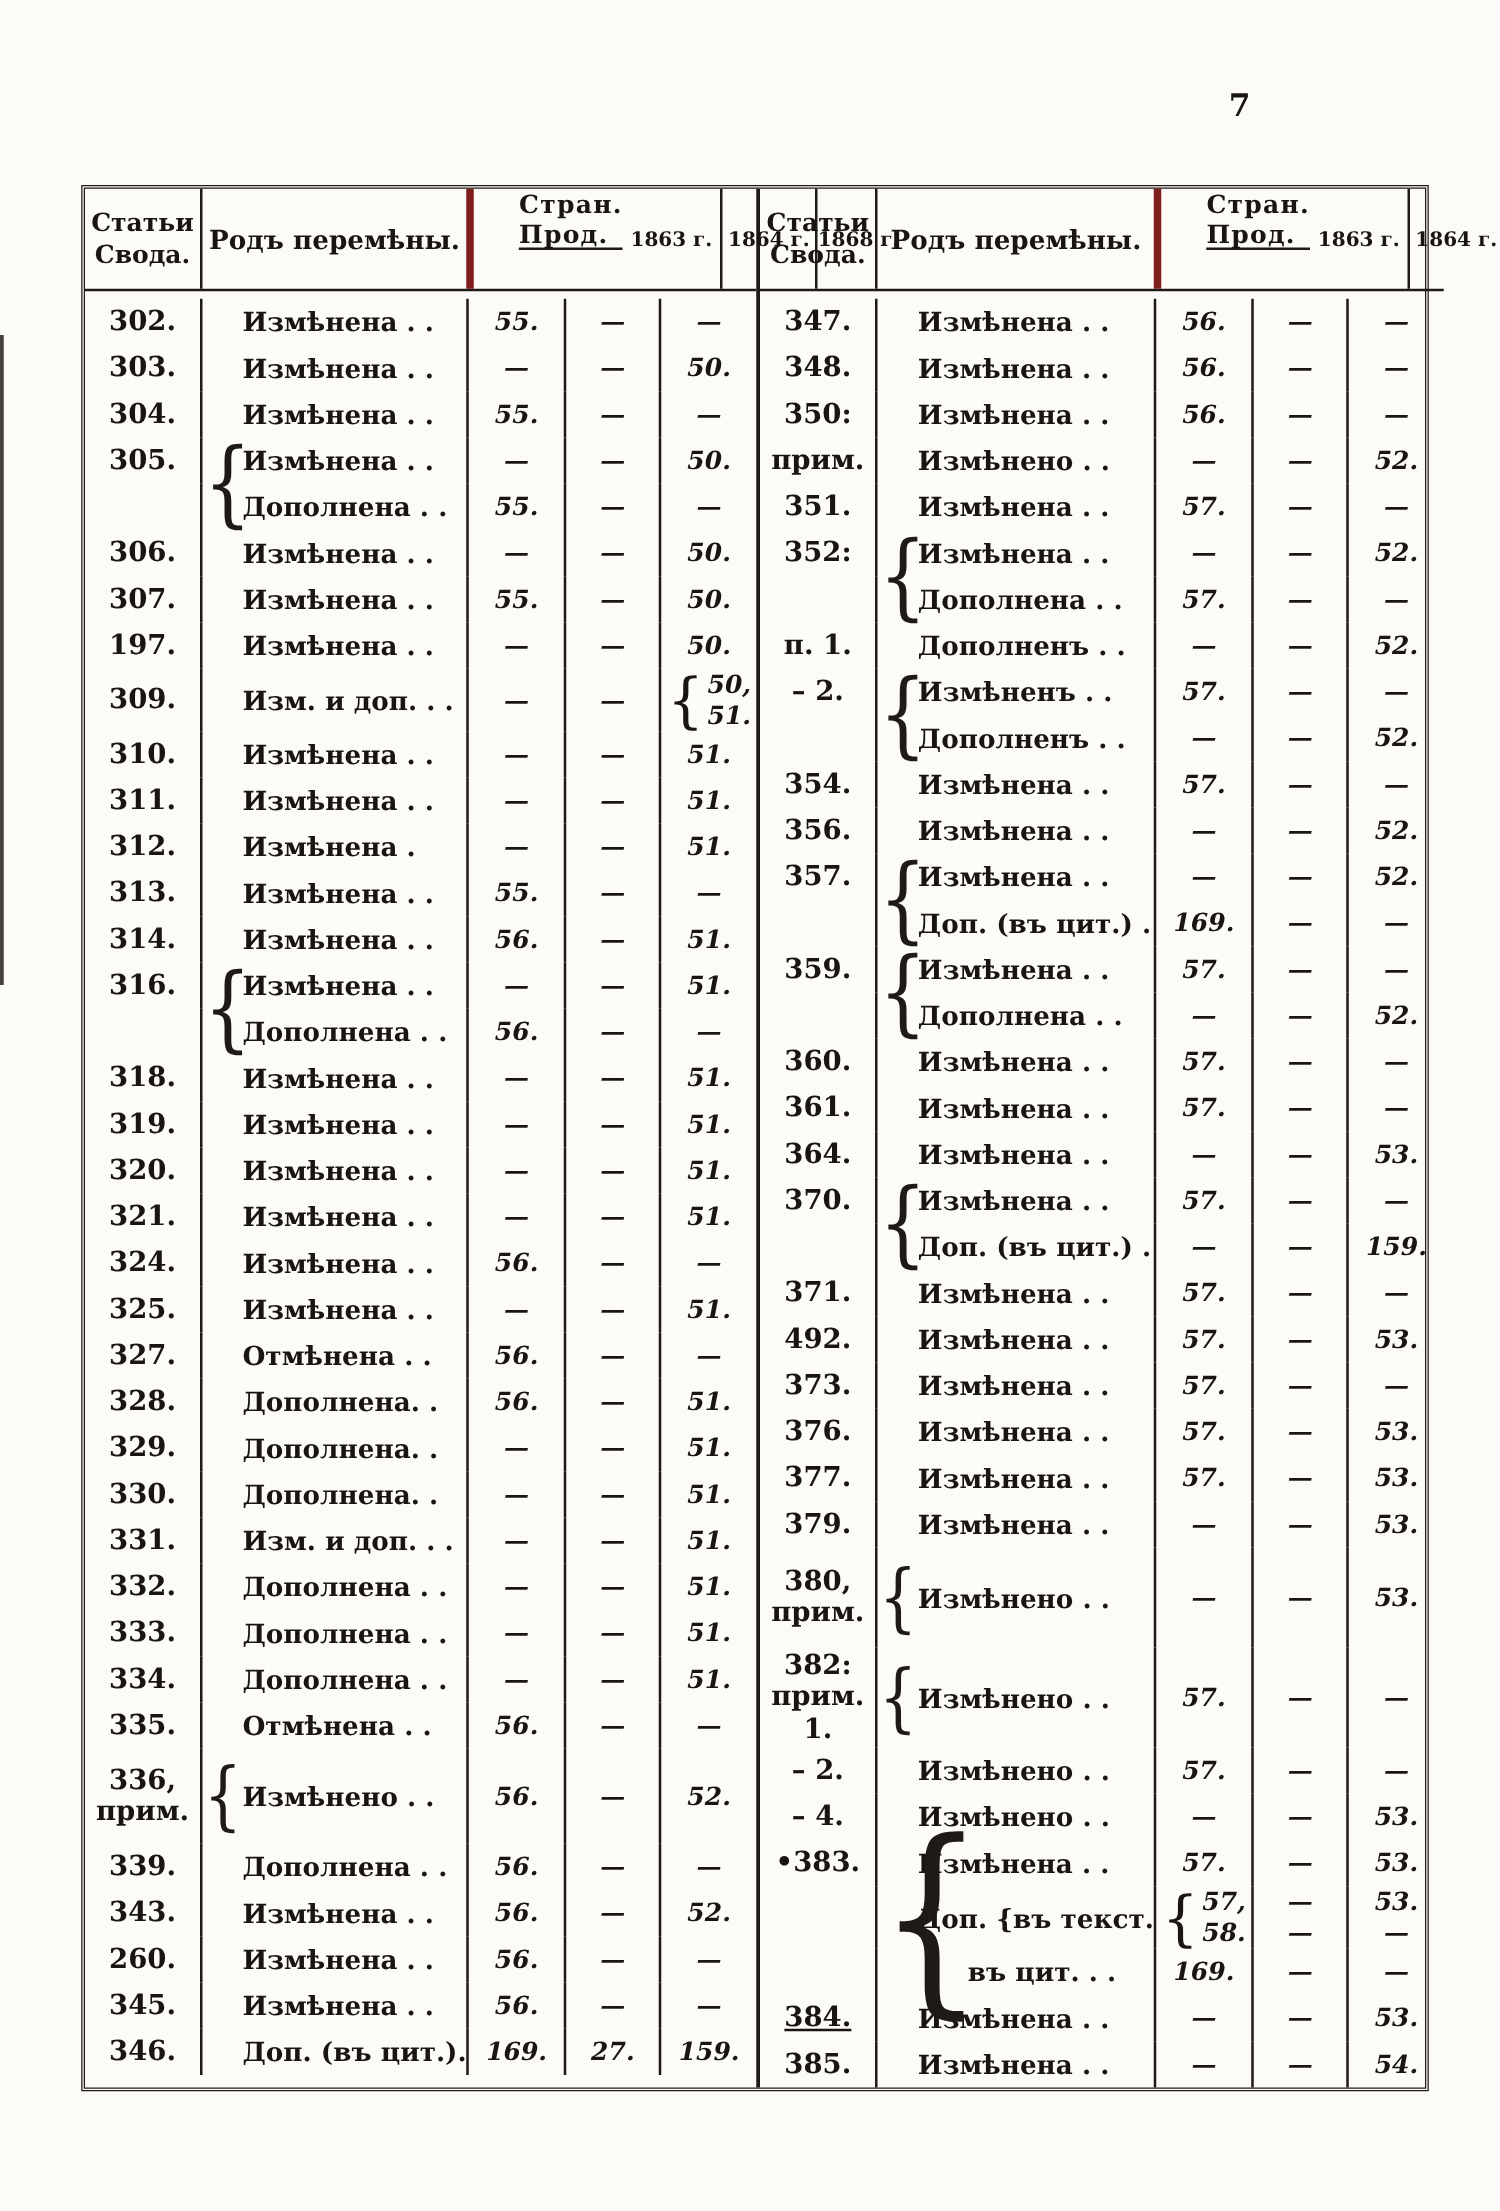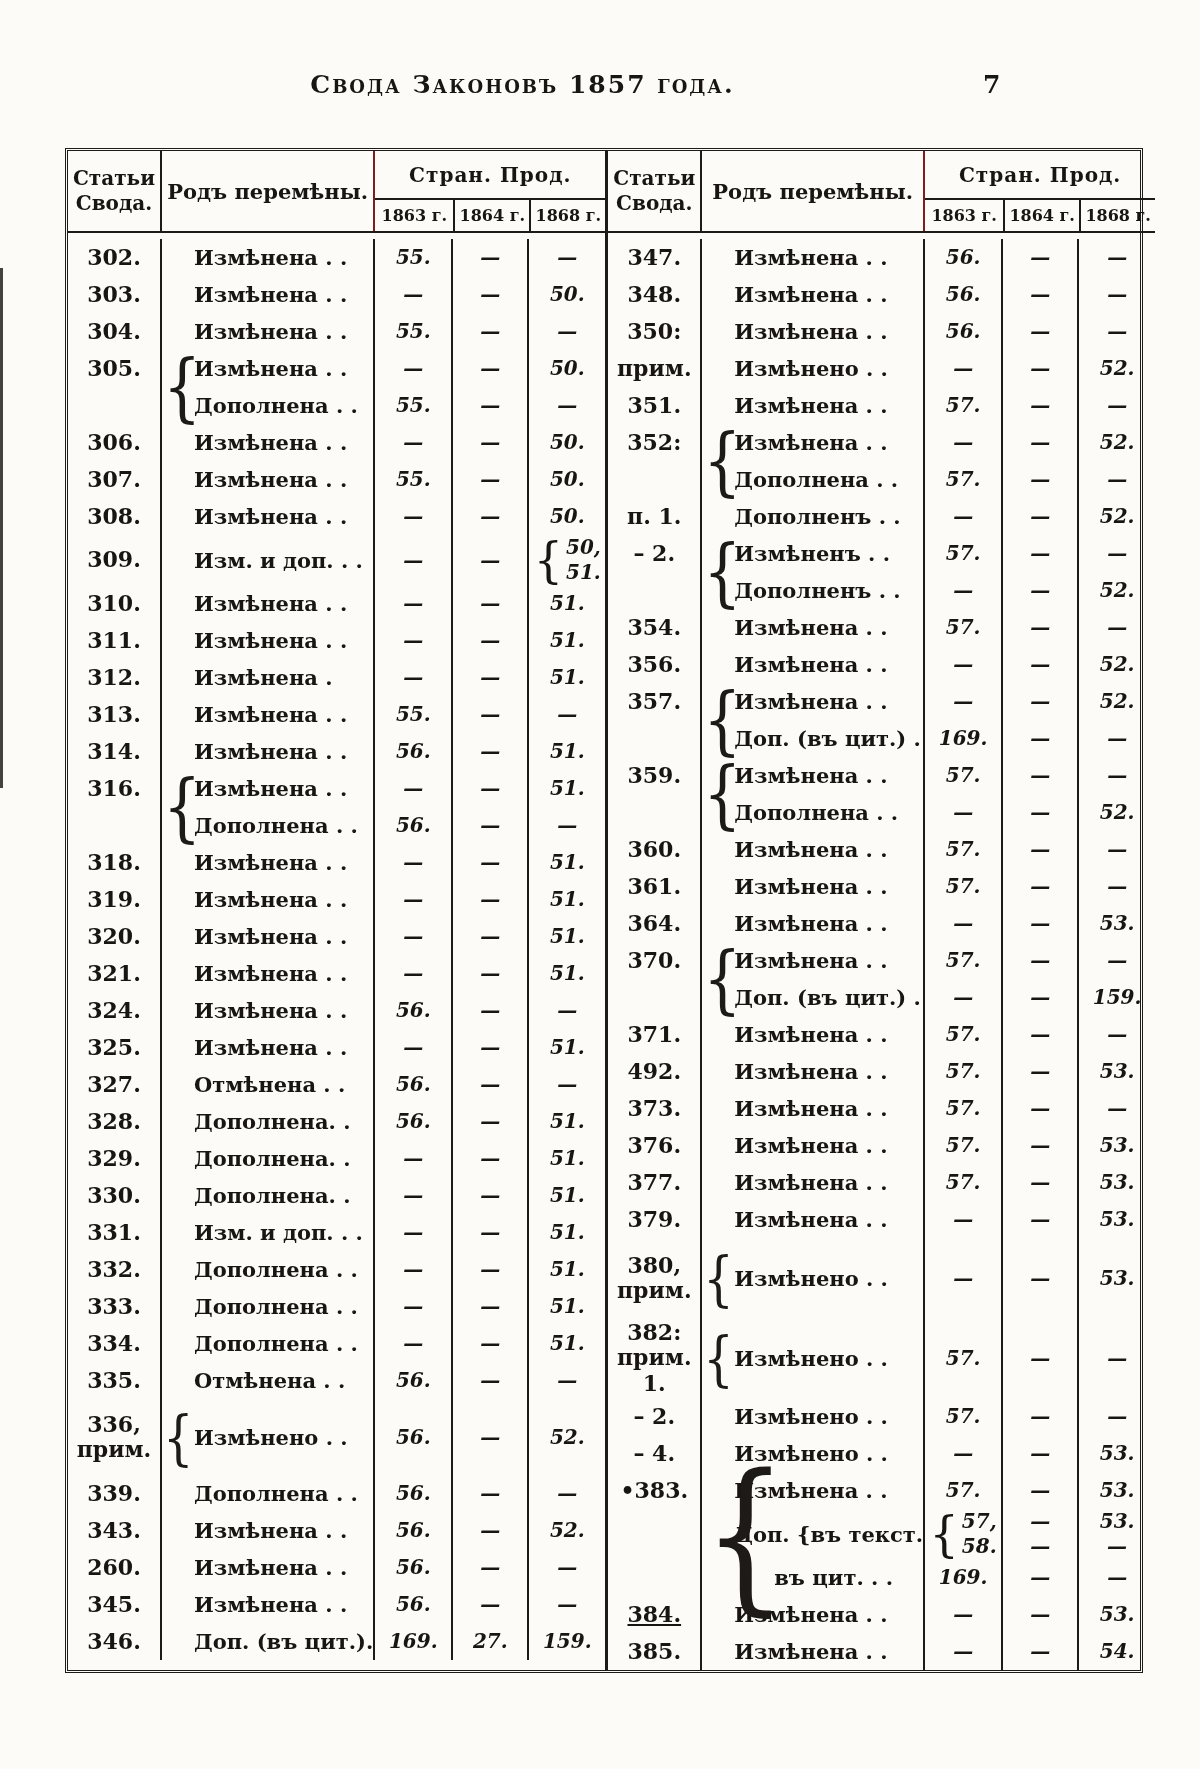--- a/index.html
+++ b/index.html
@@ -34,21 +34,21 @@
 
   
   .thead{
     display:grid;grid-template-columns:92px 1fr 232px;
     border-bottom:2px solid #1d1a17;height:80px;
   }
   .th-art{display:flex;flex-direction:column;align-items:center;justify-content:center;
     font-weight:bold;font-size:20px;line-height:1.25;}
   .th-chg{border-left:2px solid #1d1a17;display:flex;align-items:center;justify-content:center;
     font-weight:bold;font-size:21px;}
-  .th-pages{border-left:2px solid #7f1d1d;display:flex;flex-direction:column;}
+  .th-pages{border-left:6px solid #7f1d1d;display:flex;padding-left:36px;}
   .pages-title{height:47px;display:flex;align-items:center;justify-content:center;
     border-bottom:2px solid #1d1a17;font-weight:bold;font-size:20px;letter-spacing:1px;}
   .years{display:grid;grid-template-columns:78px 76px 1fr;flex:1;}
   .year{display:flex;align-items:center;justify-content:center;font-weight:bold;font-size:16px;
     border-left:2px solid #1d1a17;white-space:nowrap;}
   .year:first-child{border-left:none;}
 
   
   .tbody{flex:1;display:flex;flex-direction:column;padding-top:6px;}
   .row{
@@ -77,23 +77,20 @@
     position:absolute;right:48px;bottom:28px;
     font-size:25px;color:#8a857e;letter-spacing:.5px;
   }
 </style>
 </head>
 <body>
 
 <div class="page">
   <div class="edge-artifact"></div>
 
-  <div class="title-wrap">
-    <span class="doc-title">Свода Законовъ 1857 года.</span>
-  </div>
   <div class="page-number">7</div>
 
   <div class="table-wrap">
 
     <div class="half half-left">
       <div class="thead">
         <div class="th-art">
           <span>Статьи</span>
           <span>Свода.</span>
         </div>
@@ -162,21 +159,21 @@
             <div class="cell art" style="grid-row: 1 / -1;">
               <div>307.</div>
             </div>
             <div class="cell lab" style="grid-row: 1 / -1;">Измѣнена . .</div>
             <div class="cell val" style="grid-area: 1 / 3 / -1;">55.</div>
             <div class="cell val" style="grid-area: 1 / 4 / -1;">—</div>
             <div class="cell val" style="grid-area: 1 / 5 / -1;">50.</div>
           </div>
           <div class="row">
             <div class="cell art" style="grid-row: 1 / -1;">
-              <div>308.</div>
+              <div>197.</div>
             </div>
             <div class="cell lab" style="grid-row: 1 / -1;">Измѣнена . .</div>
             <div class="cell val" style="grid-area: 1 / 3 / -1;">—</div>
             <div class="cell val" style="grid-area: 1 / 4 / -1;">—</div>
             <div class="cell val" style="grid-area: 1 / 5 / -1;">50.</div>
           </div>
           <div class="row">
             <div class="cell art" style="grid-row: 1 / -1;">
               <div>309.</div>
             </div>

